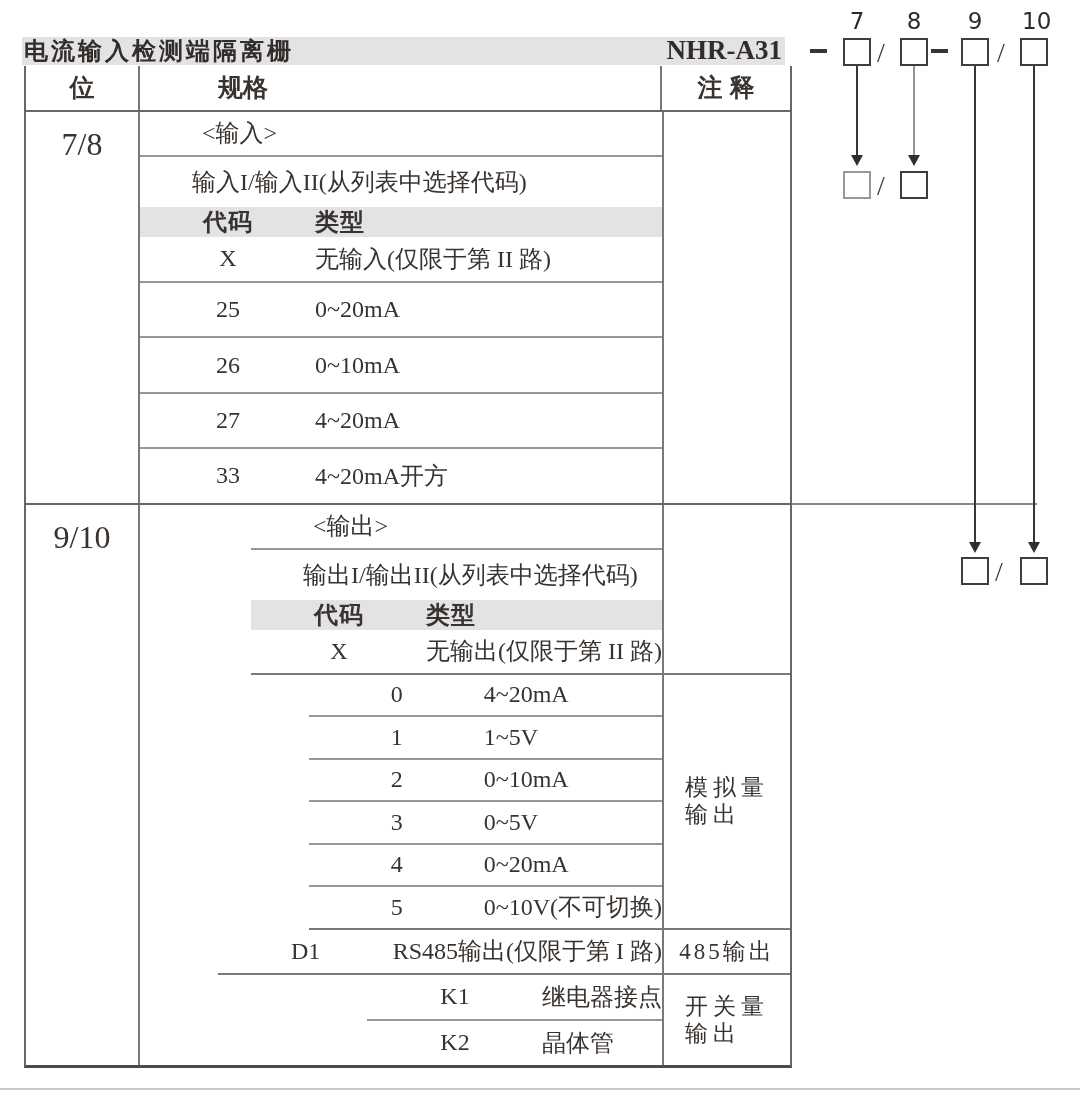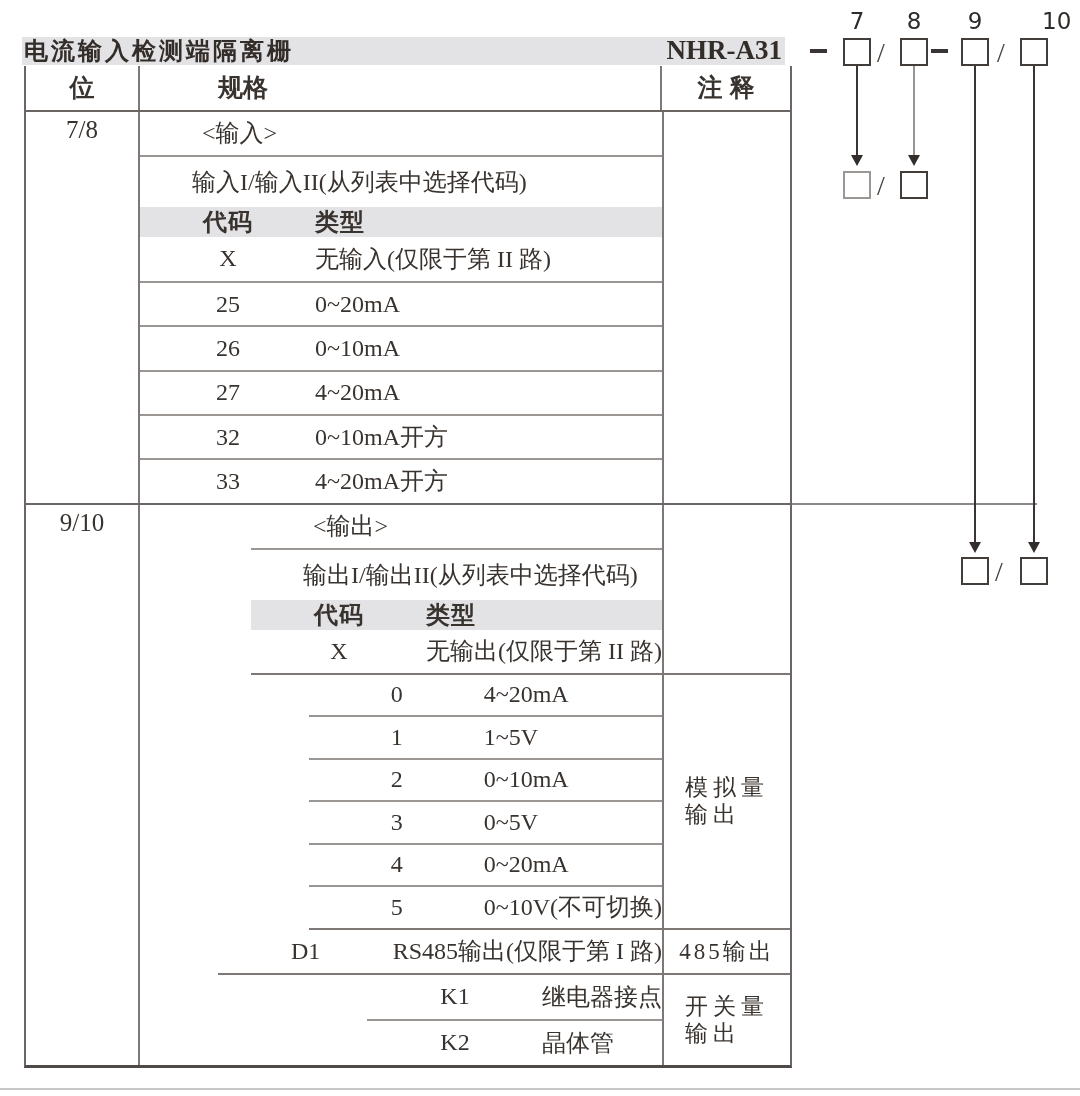--- a/index.html
+++ b/index.html
@@ -20,21 +20,21 @@
   .col-pos  { width:114px; border-right:2px solid #7d7875; display:flex; justify-content:center; }
   .col-spec { flex:1; border-right:2px solid #7d7875;margin-left:16px; }
   .col-note { width:128px; display:flex; justify-content:center; }
   .hdr-row .col-pos, .hdr-row .col-note { align-items:center; }
   .hdr-row .col-spec { display:flex; align-items:center; padding-left:62px; }
   .hdr-note-label { letter-spacing:7px; margin-right:-7px; }
 
   .section { display:flex; }
   .sec-1 { height:393px; border-bottom:2px solid #6b6663; }
   .sec-2 { height:561px; }
-  .pos-label { padding-top:4px; font-size:25px; }
+  .pos-label { padding-top:14px; font-size:32px; }
 
   .spec-stack { flex:1; display:flex; flex-direction:column; border-right:2px solid #7d7875; }
   .band-stack { flex:1; display:flex; flex-direction:column;align-items:flex-end; }
   .band { display:flex; }
   .band .spec-stack { border-right:2px solid #7d7875; }
 
   .row { display:flex; align-items:center; font-size:24px; }
   .row-group { height:45px; border-bottom:2px solid #9a9694; padding-left:62px; }
   .row-sub   { height:50px; padding-left:52px; }
   .row-codehdr { height:30px; background:#e3e2e5; padding-left:57px; font-weight:bold; }
@@ -109,24 +109,20 @@
         <span class="type-cell">0~20mA</span>
       </div>
       <div class="row row-code">
         <span class="code-cell">26</span>
         <span class="type-cell">0~10mA</span>
       </div>
       <div class="row row-code">
         <span class="code-cell">27</span>
         <span class="type-cell">4~20mA</span>
       </div>
-      <div class="row row-code">
-        <span class="code-cell">32</span>
-        <span class="type-cell">0~10mA开方</span>
-      </div>
       <div class="row row-code last">
         <span class="code-cell">33</span>
         <span class="type-cell">4~20mA开方</span>
       </div>
     </div>
     <div class="note-cell"></div>
   </div>
 
   <div class="section sec-2">
     <div class="col-pos">
@@ -223,21 +219,21 @@
 </div>
 
 <div class="sec-divider-ext"></div>
 
 <div class="bottom-rule"></div>
 
 <div>
   <div class="digit" style="left:844px;">7</div>
   <div class="digit" style="left:901px;">8</div>
   <div class="digit" style="left:962px;">9</div>
-  <div class="digit" style="left:1022px;margin-left:20px;">10</div>
+  <div class="digit" style="left:1022px;">10</div>
 
   <div class="dash" style="left:810px; top:49px;"></div>
   <div class="obox" style="left:843px; top:38px;"></div>
   <div class="slash" style="left:877px; top:37px;">/</div>
   <div class="obox" style="left:900px; top:38px;"></div>
   <div class="dash" style="left:931px; top:49px;"></div>
   <div class="obox" style="left:961px; top:38px;"></div>
   <div class="slash" style="left:997px; top:37px;">/</div>
   <div class="obox" style="left:1020px; top:38px;"></div>
 

